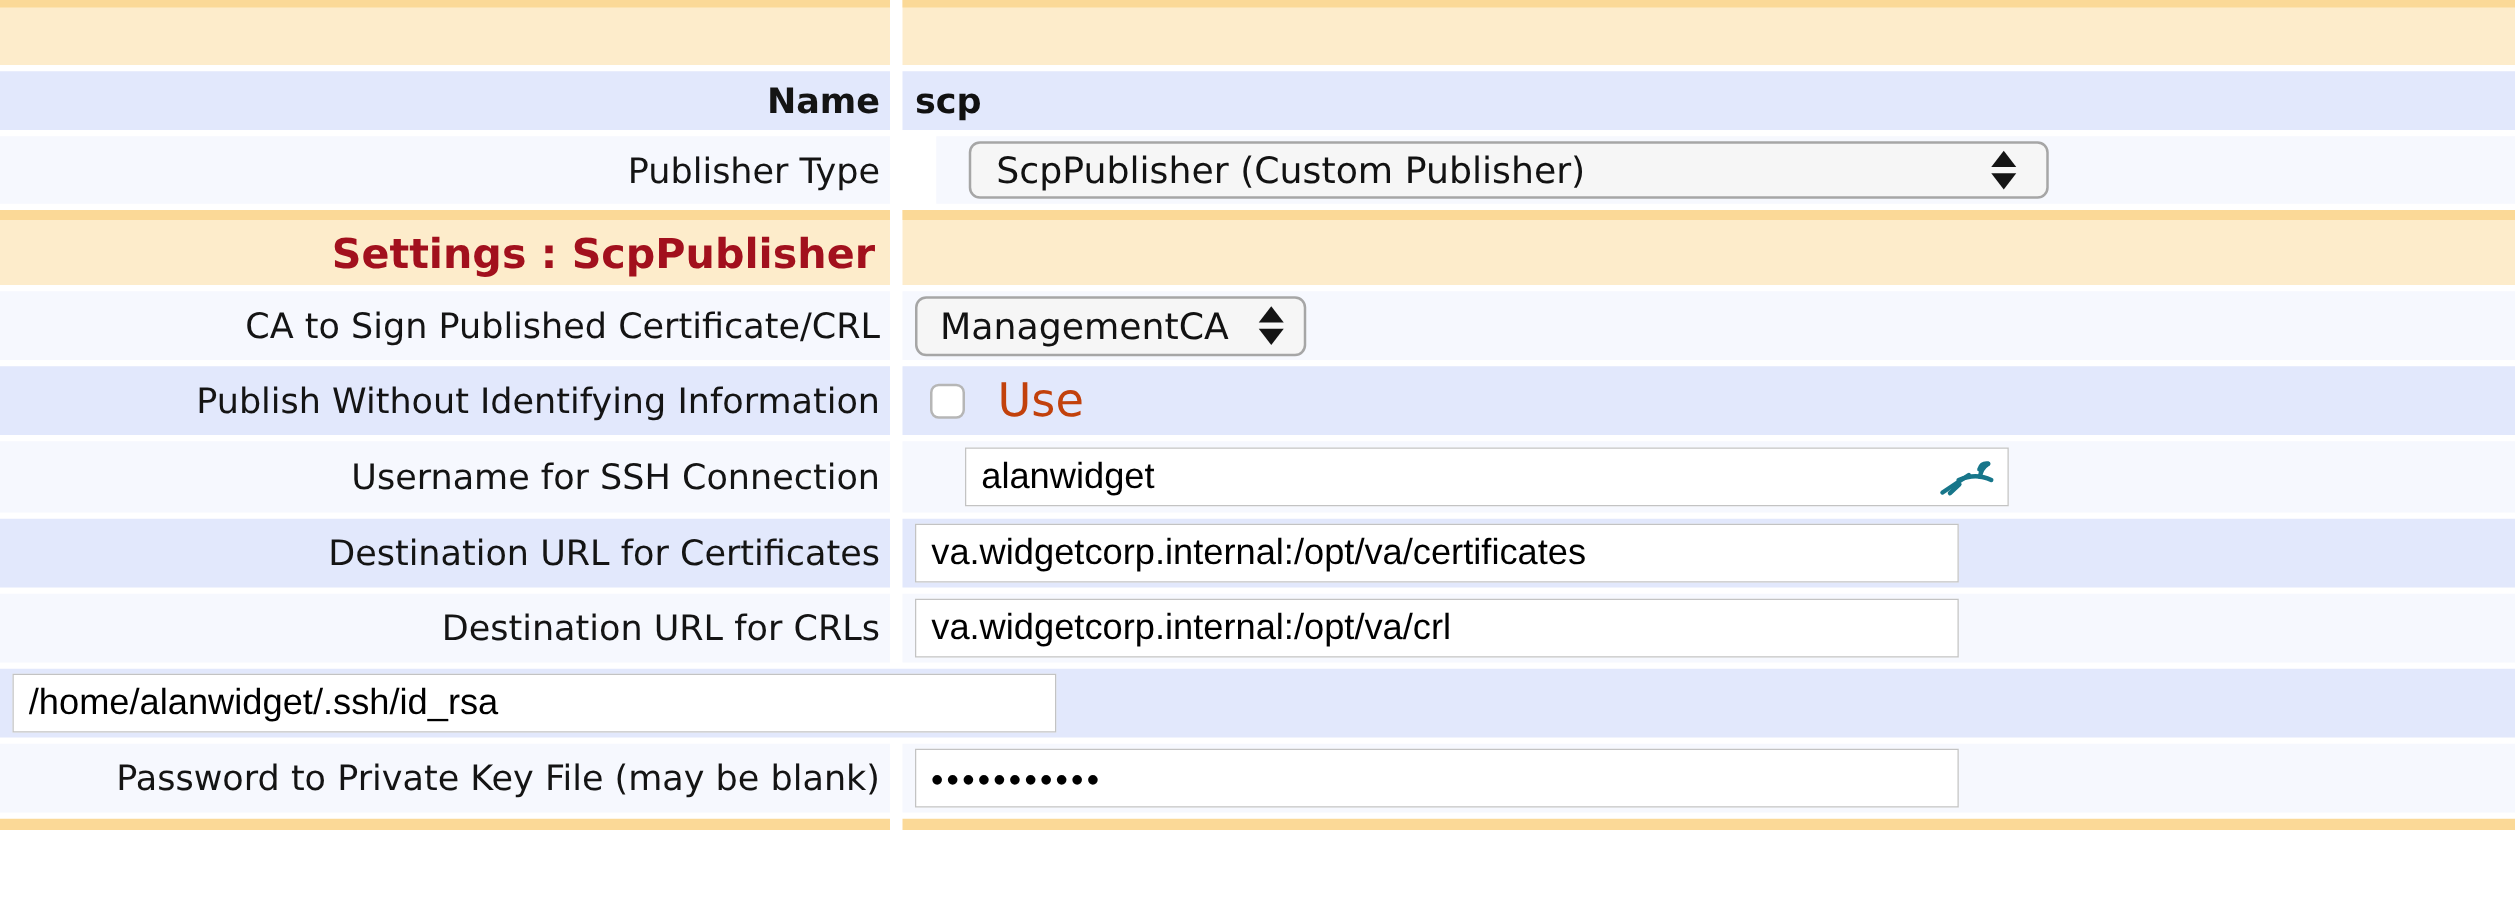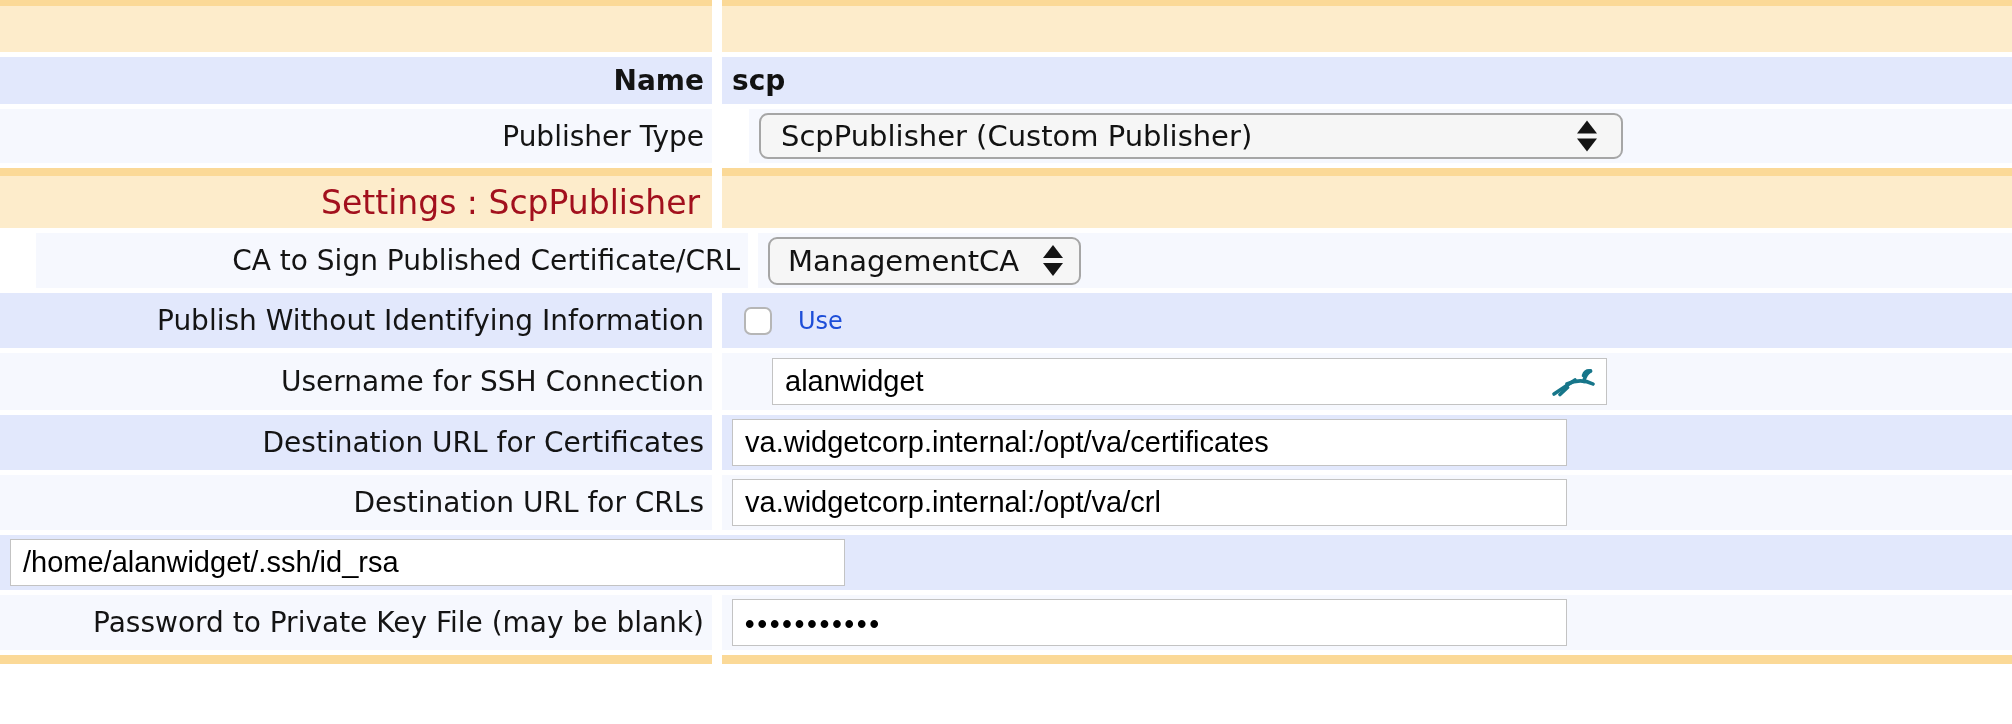--- a/index.html
+++ b/index.html
@@ -23,53 +23,53 @@
   .band{height:52px;}
   .band .cl,.band .cr{background:var(--cream,#fdeccb); border-top:6px solid var(--cream_dark,#fbd997);}
   .section{height:60px;}
   .section .cl,.section .cr{background:var(--cream,#fdeccb); border-top:8px solid var(--cream_dark,#fbd997);}
   .footer{height:9px; margin-bottom:0;}
   .footer .cl,.footer .cr{background:var(--cream_dark,#fbd997);}
 
   
   .r-name{height:47px;}
   .r-ptype{height:54px;gap:37px;}
-  .r-ca{height:55px;padding-left:36px;}
+  .r-ca{height:55px;}
   .r-use{height:55px;}
   .r-user{height:57px;}
   .r-certs,.r-crls,.r-key,.r-pass,.r-hosts{height:55px;}
 
   .lbl{font-size:28px; color:#141414; white-space:nowrap;}
   .bold{font-weight:bold;}
   .val{font-size:28px; color:#111;}
-  .sect-title{font-size:33px; font-weight:normal; color:var(--section_title,#a2101d); white-space:nowrap; padding-right:4px;}
+  .sect-title{font-size:33px; font-weight:bold; color:var(--section_title,#a2101d); white-space:nowrap; padding-right:4px;}
 
   
   .select{position:relative; display:inline-flex; align-items:center; height:46px;
           background:#f6f6f6; border:2px solid #a6a6a6; border-radius:9px; cursor:default;}
-  .select.wide{width:864px; padding-left:20px; }
+  .select.wide{width:864px; padding-left:20px; margin-left:16px;}
   .select.compact{height:48px; padding:0 16px 0 18px; column-gap:24px;}
   .sel-text{font-size:29px; color:#121212; white-space:nowrap; overflow:hidden;}
   .spin{display:flex; flex-direction:column; row-gap:5px; align-items:center;}
   .select.wide .spin{position:absolute; right:24px; top:50%; transform:translateY(-50%);}
   .tu{width:0;height:0;border-left:10px solid transparent;border-right:10px solid transparent;border-bottom:13px solid #141414;}
   .td{width:0;height:0;border-left:10px solid transparent;border-right:10px solid transparent;border-top:13px solid #141414;}
 
   
   .input-wrap{position:relative; display:flex; align-items:flex-start;margin-left:40px;}
   .ti{width:835px; height:47px; border:1px solid #c3c3c3; background:#ffffff;
       font-family:"Liberation Sans","DejaVu Sans",sans-serif; font-size:29px; color:#000;
       padding:0 52px 0 12px; outline:none;}
   .ti.no-icon{padding-right:16px;}
   .ti.dots{font-weight:bold; letter-spacing:3px; font-size:27px; padding-top:4px;}
   .pm-icon{position:absolute; right:12px; top:50%; transform:translateY(-50%);}
 
   
   .checkbox{width:28px; height:28px; border:2px solid #b6b6b6; border-radius:7px; background:#ffffff; margin-left:12px; cursor:pointer;}
-  .cb-label{font-size:24px; color:#1d4ed8; margin-left:26px;text-align:center;}
+  .cb-label{font-size:37px; color:#c2410c; margin-left:26px;text-align:center;}
 </style>
 </head>
 <body>
 
 <div class="page">
 
   <div class="row band">
     <div class="cl"></div>
     <div class="cr"></div>
   </div>

